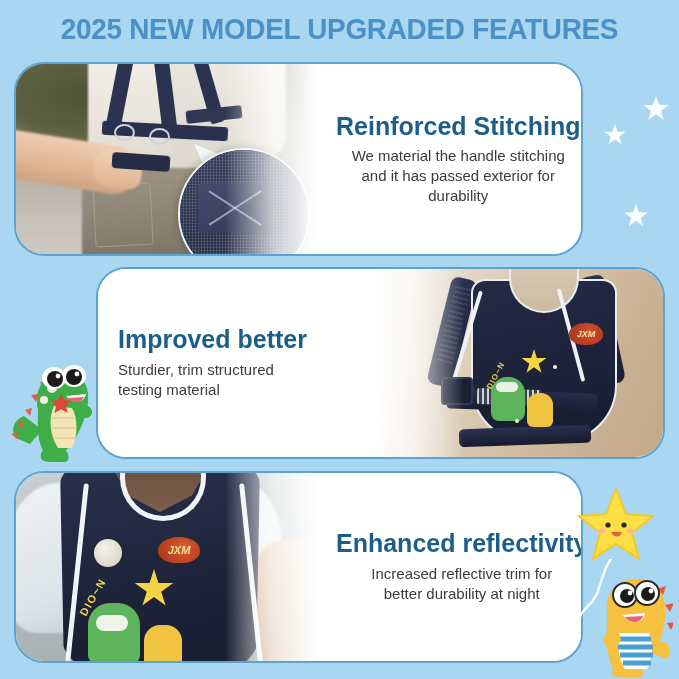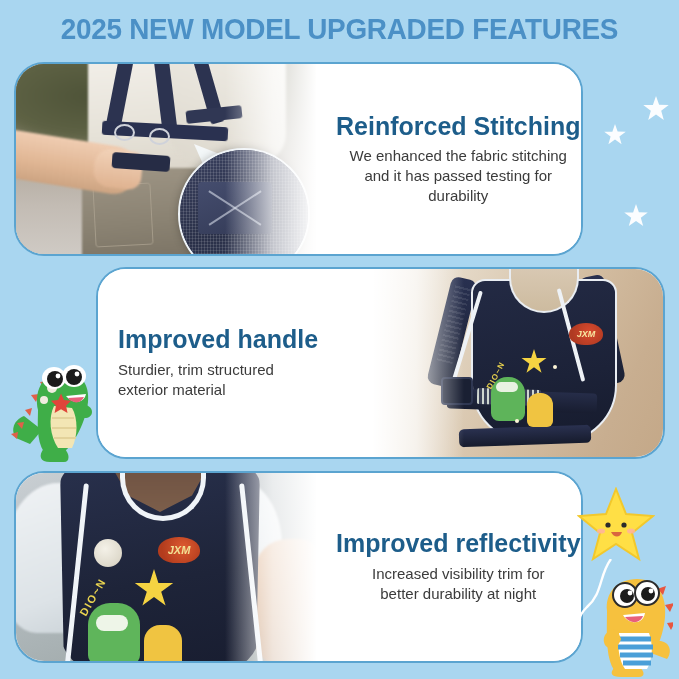--- a/index.html
+++ b/index.html
@@ -448,36 +448,36 @@
         <div class="p1-inset-flap"></div>
         <div class="p1-inset-x"></div>
 
       </div>
       <div class="photo-fade-r"></div>
     </div>
 
     <div class="textblock align-center">
       <div class="feat-title">Reinforced Stitching</div>
       <div class="feat-desc">
-        <span class="ln">We enhanced the fabric stitching</span>
-        <span class="ln">and it has passed testing for durability</span>
+        <span class="ln">We material the handle stitching</span>
+        <span class="ln">and it has passed exterior for durability</span>
       </div>
     </div>
 
   </div>
 </div>
 
 <div class="panel panel-2">
   <div class="panel-inner">
 
     <div class="textblock align-left">
-      <div class="feat-title">Improved handle</div>
+      <div class="feat-title">Improved better</div>
       <div class="feat-desc">
         <span class="ln">Sturdier, trim structured</span>
-        <span class="ln">exterior material</span>
+        <span class="ln">testing material</span>
       </div>
     </div>
 
     <div class="photo photo-2">
       <div class="p2-bg"></div>
       <div class="vest">
         <div class="vest-strapL"></div>
         <div class="vest-strapR"></div>
         <div class="vest-body"></div>
         <div class="vest-neck"></div>
@@ -525,23 +525,23 @@
       <div class="p3-art">
         <div class="p3-star"></div>
         <div class="p3-dino-g"></div>
         <div class="p3-dino-y"></div>
         <div class="p3-word">DIO~N</div>
       </div>
       <div class="photo-fade-r"></div>
     </div>
 
     <div class="textblock align-right-sub">
-      <div class="feat-title">Improved reflectivity</div>
+      <div class="feat-title">Enhanced reflectivity</div>
       <div class="feat-desc">
-        <span class="ln">Increased visibility trim for</span>
+        <span class="ln">Increased reflective trim for</span>
         <span class="ln">better durability at night</span>
       </div>
     </div>
 
   </div>
 </div>
 
 <div class="deco-star" style="left:643px;top:96px;width:26px;height:26px;"></div>
 <div class="deco-star" style="left:604px;top:124px;width:22px;height:22px;"></div>
 <div class="deco-star" style="left:624px;top:204px;width:24px;height:24px;"></div>

